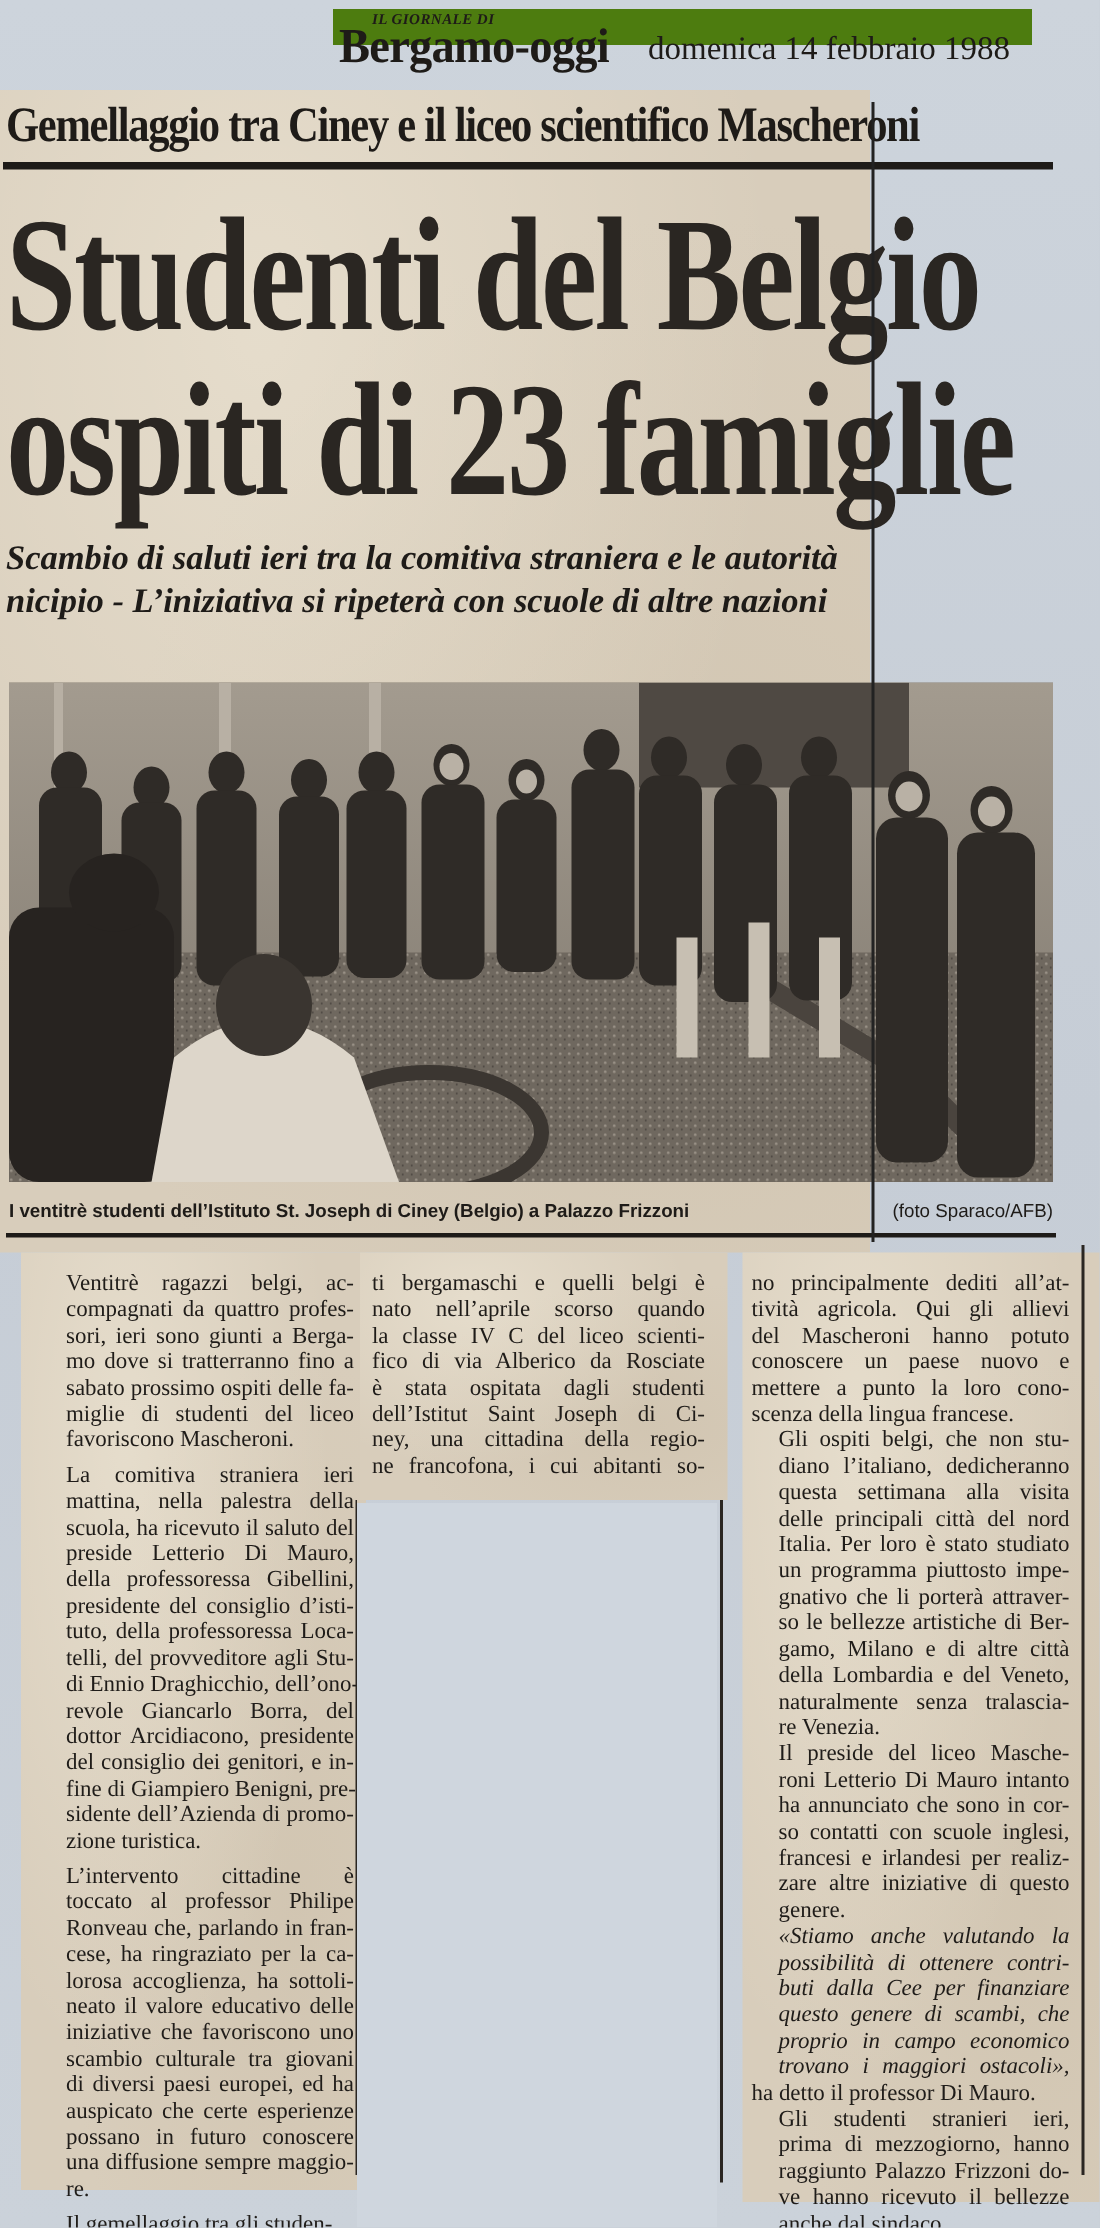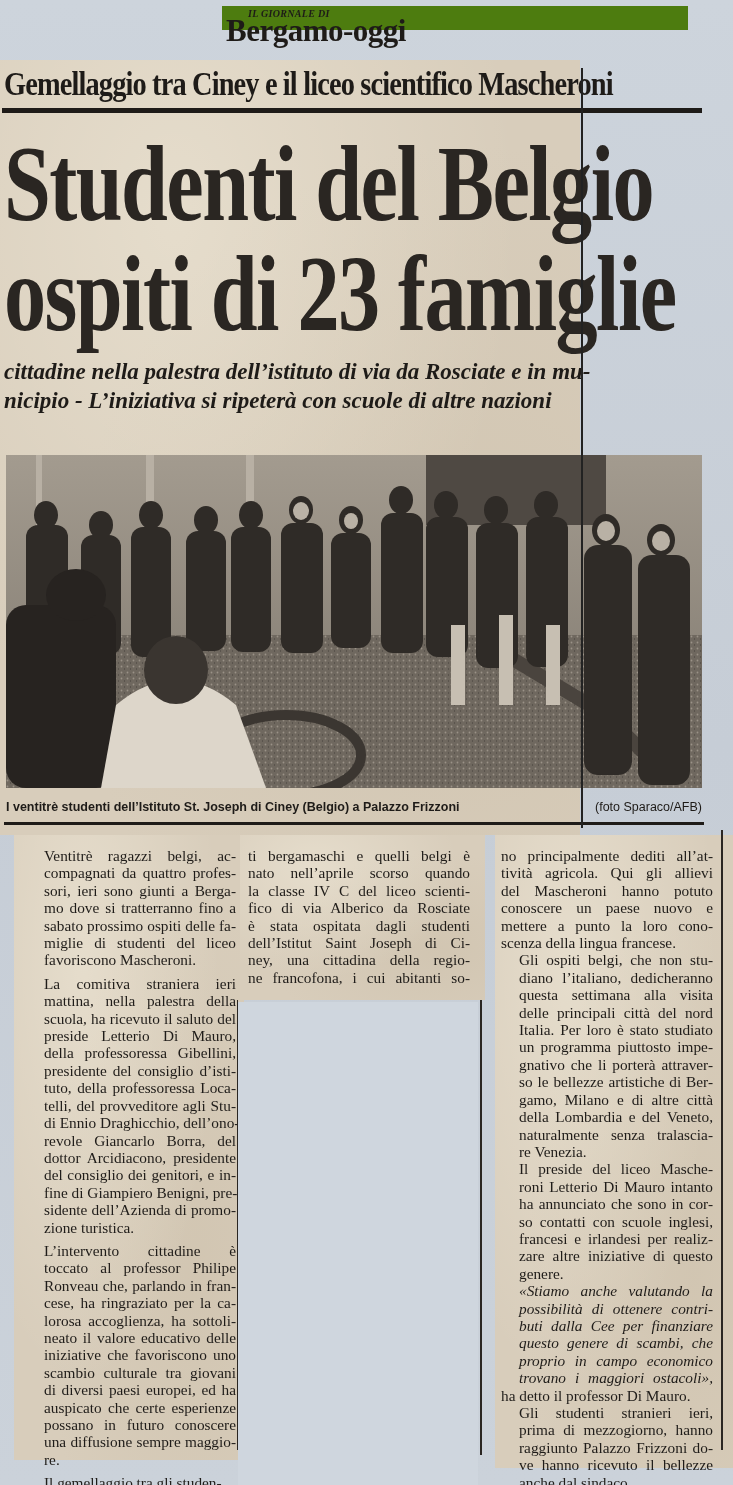--- a/index.html
+++ b/index.html
@@ -98,31 +98,32 @@
       background: #cfd6de;
     }
     .quote { font-style: italic; }
   </style>
 </head>
 <body>
 
 <div id="masthead" class="paper">
   <span class="small">IL GIORNALE DI</span>
   <span class="brand">Bergamo-oggi</span>
+  <span class="date">domenica 14 febbraio 1988</span>
 </div>
 
 <div id="clip-main" class="paper">
   <div class="kicker">Gemellaggio tra Ciney e il liceo scientifico Mascheroni</div>
   <div class="kicker-rule"></div>
 
   <div id="headline-1" class="headline">Studenti del Belgio</div>
   <div id="headline-2" class="headline">ospiti di 23 famiglie</div>
 
   <div class="deck">
-    <span>cittadine nella palestra dell’istituto di via da Rosciate e in mu-</span>
+    <span>Scambio di saluti ieri tra la comitiva straniera e le autorità</span>
     <span>nicipio - L’iniziativa si ripeterà con scuole di altre nazioni</span>
   </div>
 
   <div id="photo">
     <svg width="696" height="333" viewBox="0 0 696 333" xmlns="http://www.w3.org/2000/svg">
       <defs>
         <pattern id="terrazzo" width="6" height="6" patternUnits="userSpaceOnUse">
           <rect width="6" height="6" fill="#6f685f"></rect>
           <circle cx="1.5" cy="1.5" r="0.9" fill="#9a9287"></circle>
           <circle cx="4.5" cy="4" r="0.7" fill="#4e4842"></circle>

